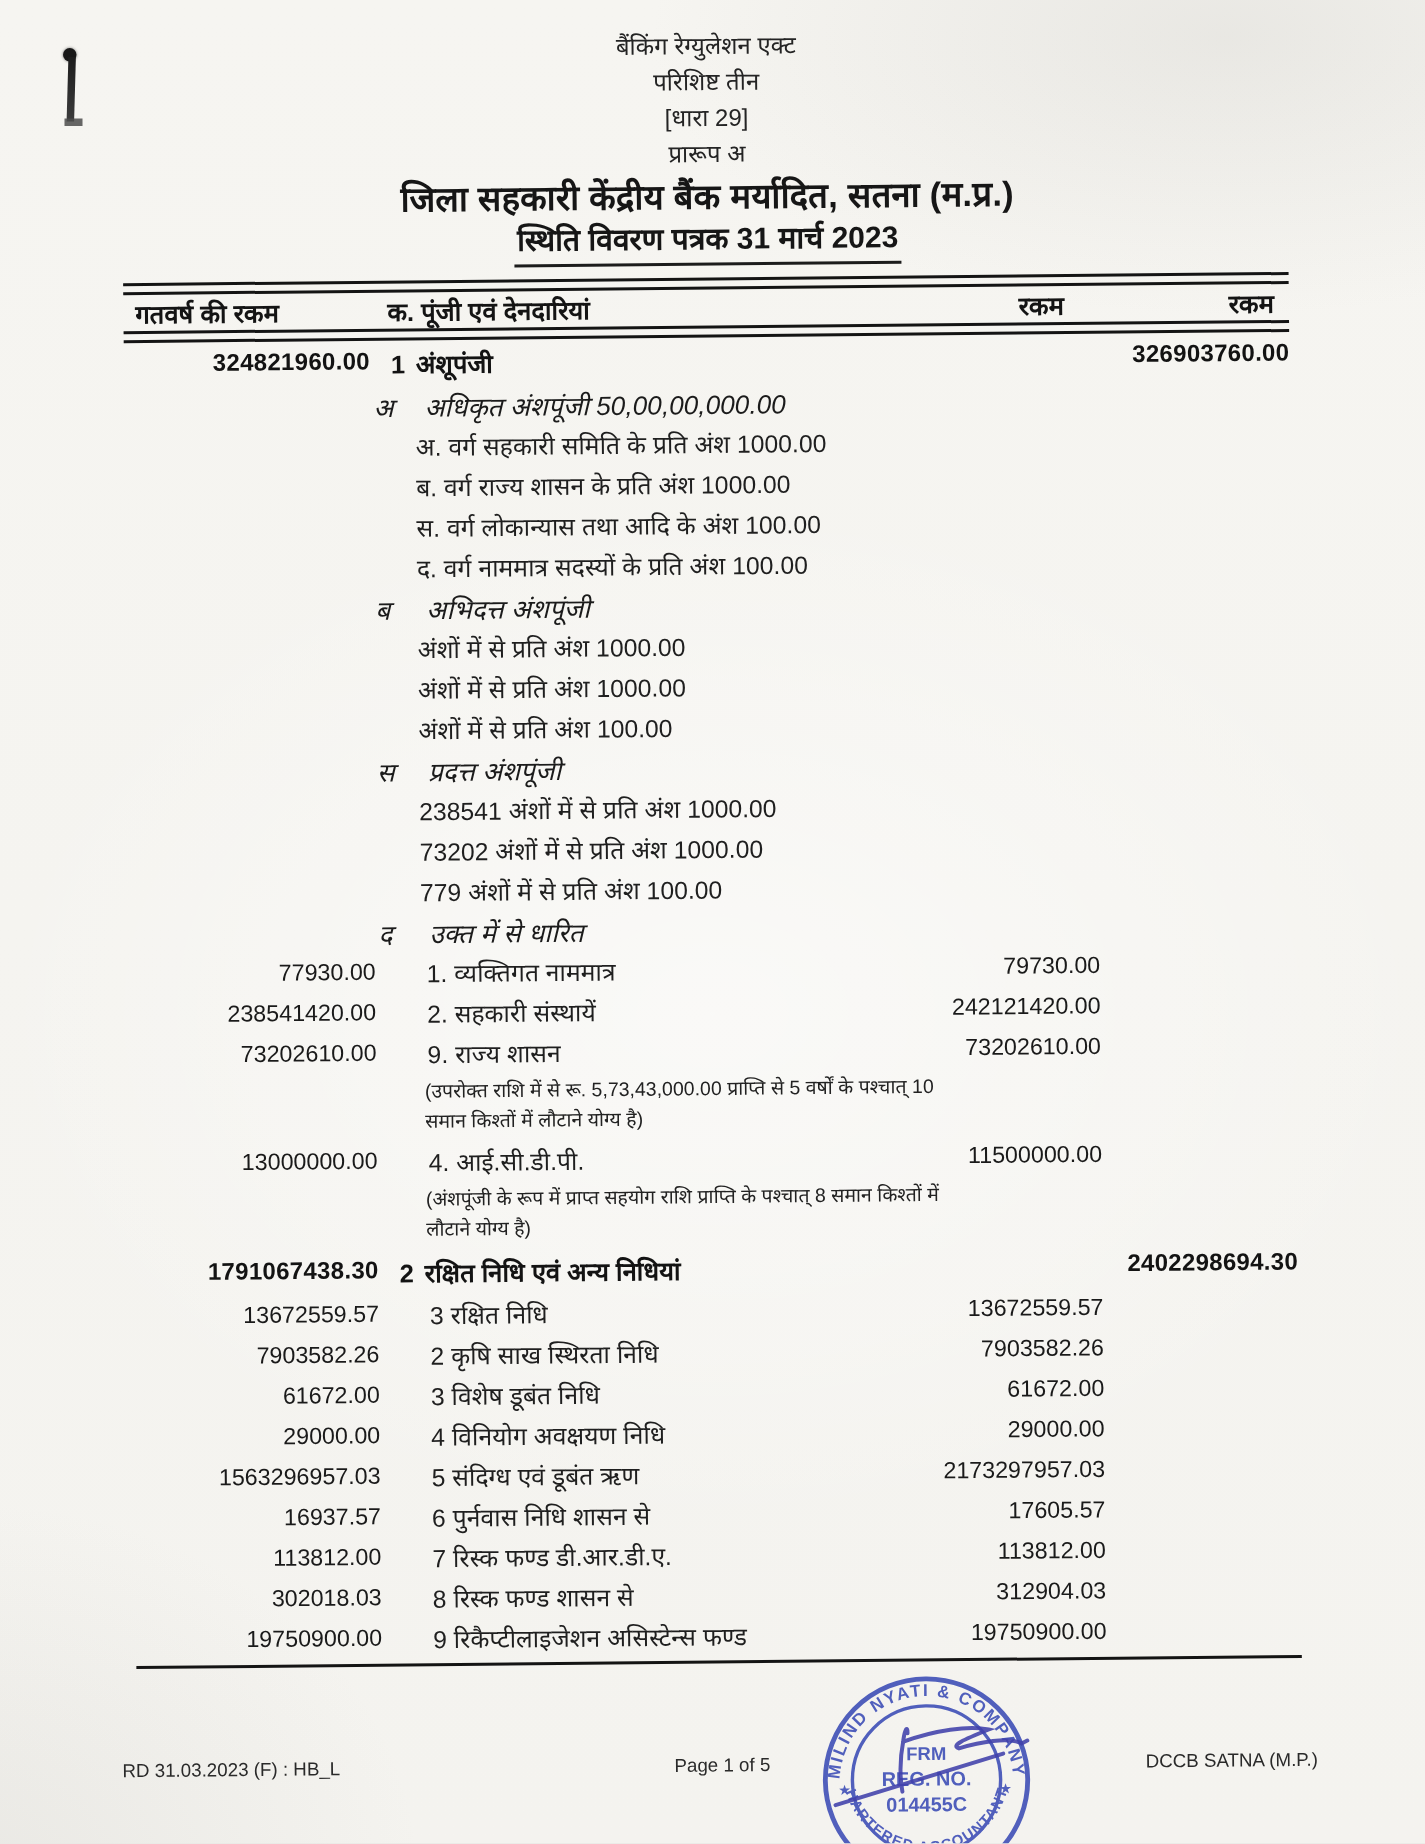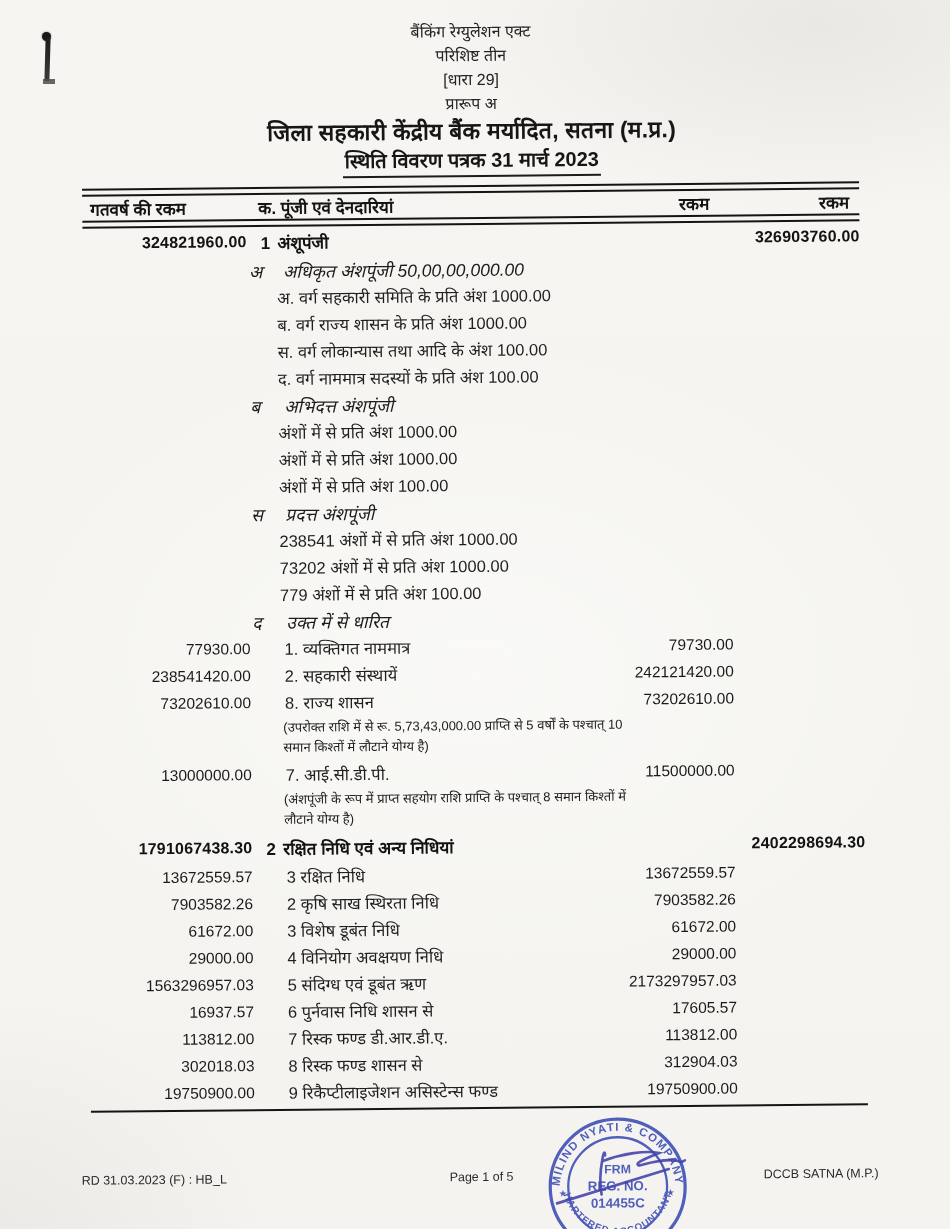--- a/index.html
+++ b/index.html
@@ -223,35 +223,35 @@
 
   <div class="row r-std r-item">
     <span class="c1">238541420.00</span>
     <span class="c2"><span class="lbl">2. सहकारी संस्थायें</span></span>
     <span class="c3">242121420.00</span>
     <span class="c4"></span>
   </div>
 
   <div class="row r-std r-item">
     <span class="c1">73202610.00</span>
-    <span class="c2"><span class="lbl">8. राज्य शासन</span></span>
+    <span class="c2"><span class="lbl">9. राज्य शासन</span></span>
     <span class="c3">73202610.00</span>
     <span class="c4"></span>
   </div>
 
   <div class="row r-note">
     <span class="c1"></span>
     <span class="c2">
               <span class="txt lbl">(उपरोक्त राशि में से रू. 5,73,43,000.00 प्राप्ति से 5 वर्षों के पश्चात् 10 समान किश्तों में लौटाने योग्य है)</span>
             </span>
   </div>
 
   <div class="row r-std r-item">
     <span class="c1">13000000.00</span>
-    <span class="c2"><span class="lbl">7. आई.सी.डी.पी.</span></span>
+    <span class="c2"><span class="lbl">4. आई.सी.डी.पी.</span></span>
     <span class="c3">11500000.00</span>
     <span class="c4"></span>
   </div>
 
   <div class="row r-note">
     <span class="c1"></span>
     <span class="c2">
               <span class="txt lbl">(अंशपूंजी के रूप में प्राप्त सहयोग राशि प्राप्ति के पश्चात् 8 समान किश्तों में लौटाने योग्य है)</span>
             </span>
   </div>

